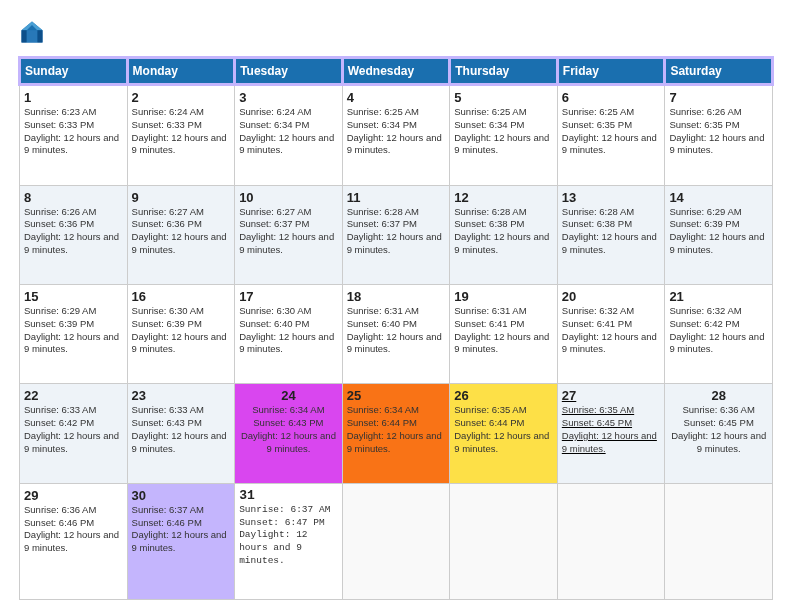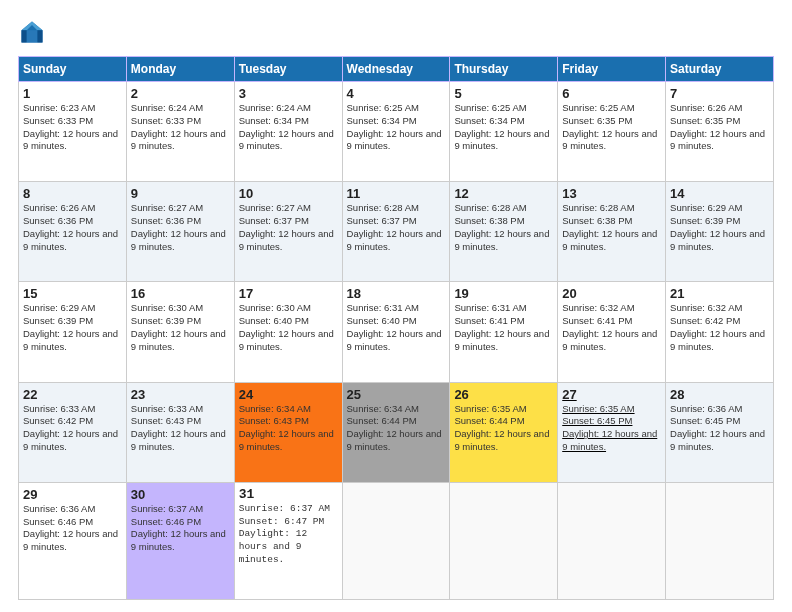--- a/index.html
+++ b/index.html
@@ -58,21 +58,21 @@
       width: 100%;
       font-size: 10.5px;
     }
     .calendar th {
       background-color: #1a6faf;
       color: #fff;
       padding: 5px 4px;
       text-align: left;
       font-size: 12px;
       font-weight: bold;
-      border: 1px solid #c4b5fd;
+      border: 3px solid #c4b5fd;
     }
     .calendar td {
       border: 1px solid #ccc;
       vertical-align: top;
       padding: 4px 4px 3px 4px;
       width: 14.28%;
     }
     .calendar tr:nth-child(even) td {
       background-color: #f0f4f8;
     }
@@ -229,37 +229,37 @@
         </tr>
         <tr>
           <td style="background-color: rgb(238, 243, 248);">
             <span class="day-number">22</span>
             <div class="day-info">Sunrise: 6:33 AM<br>Sunset: 6:42 PM<br>Daylight: 12 hours and 9 minutes.</div>
           </td>
           <td style="background-color: rgb(238, 243, 248);">
             <span class="day-number">23</span>
             <div class="day-info">Sunrise: 6:33 AM<br>Sunset: 6:43 PM<br>Daylight: 12 hours and 9 minutes.</div>
           </td>
-          <td style="background-color: #f97316;">
+          <td style="background-color: #d946ef; text-align: center;">
             <span class="day-number">24</span>
             <div class="day-info">Sunrise: 6:34 AM<br>Sunset: 6:43 PM<br>Daylight: 12 hours and 9 minutes.</div>
           </td>
-          <td style="background-color: #a3a3a3;">
+          <td style="background-color: #f97316;">
             <span class="day-number">25</span>
             <div class="day-info">Sunrise: 6:34 AM<br>Sunset: 6:44 PM<br>Daylight: 12 hours and 9 minutes.</div>
           </td>
           <td style="background-color: #fde047;">
             <span class="day-number">26</span>
             <div class="day-info">Sunrise: 6:35 AM<br>Sunset: 6:44 PM<br>Daylight: 12 hours and 9 minutes.</div>
           </td>
           <td style="background-color: rgb(238, 243, 248); text-decoration: underline;">
             <span class="day-number">27</span>
             <div class="day-info">Sunrise: 6:35 AM<br>Sunset: 6:45 PM<br>Daylight: 12 hours and 9 minutes.</div>
           </td>
-          <td style="background-color: rgb(238, 243, 248);">
+          <td style="background-color: rgb(238, 243, 248); text-align: center;">
             <span class="day-number">28</span>
             <div class="day-info">Sunrise: 6:36 AM<br>Sunset: 6:45 PM<br>Daylight: 12 hours and 9 minutes.</div>
           </td>
         </tr>
         <tr>
           <td style="background-color: rgb(255, 255, 255);">
             <span class="day-number">29</span>
             <div class="day-info">Sunrise: 6:36 AM<br>Sunset: 6:46 PM<br>Daylight: 12 hours and 9 minutes.</div>
           </td>
           <td style="background-color: #c4b5fd;">

